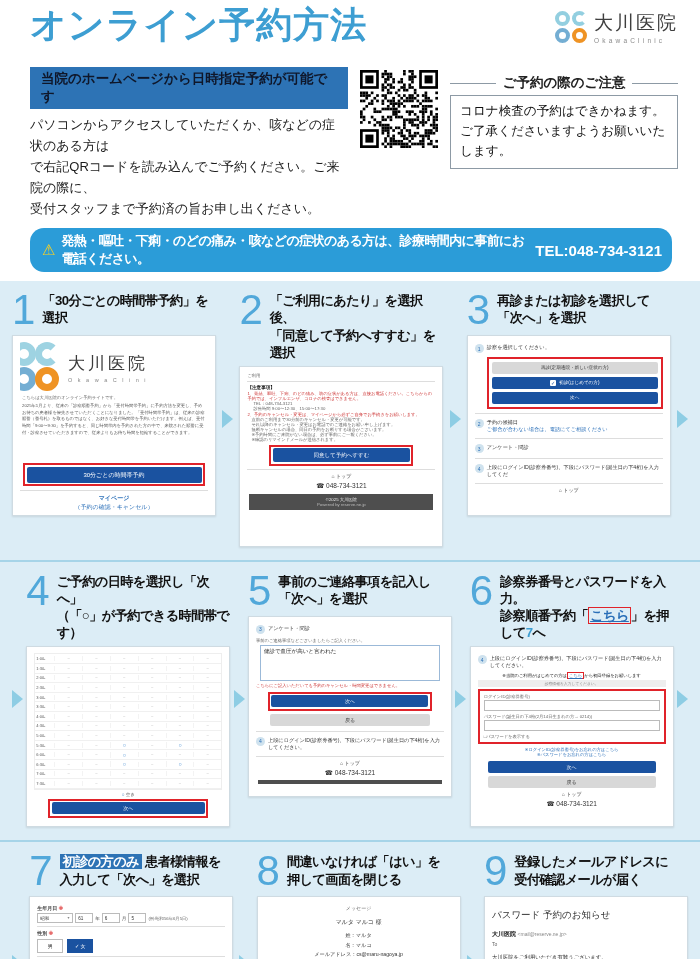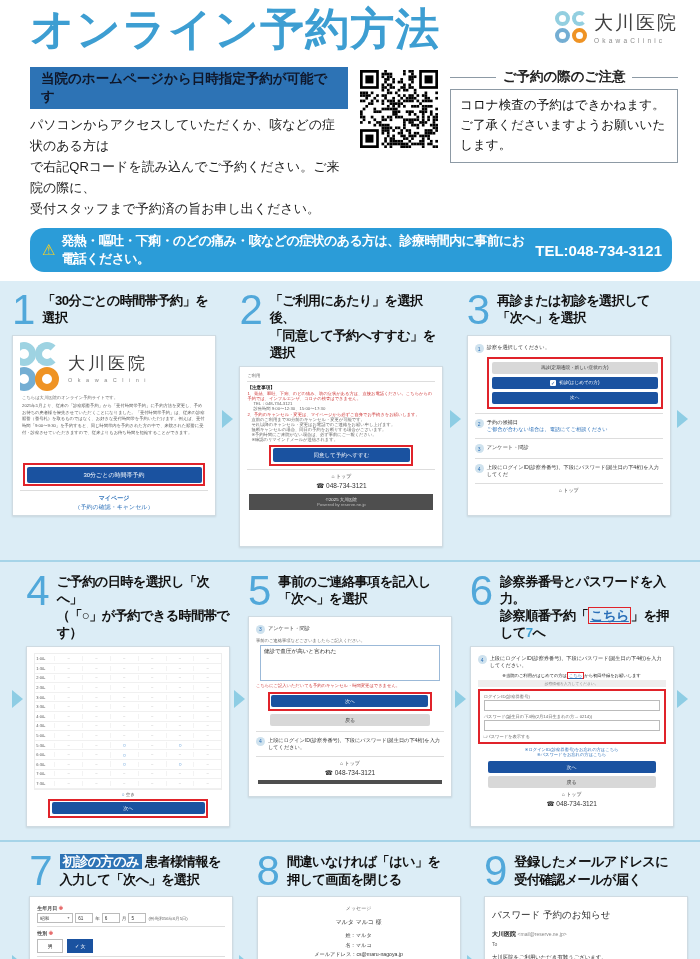--- a/index.html
+++ b/index.html
@@ -1,36 +1,36 @@
 <!DOCTYPE html>
 <html><head>
 <meta charset="utf-8">
 <style>
   html,body{margin:0;padding:0;}
   body{width:700px;height:959px;overflow:hidden;background:#fff;
        font-family:"Liberation Sans","DejaVu Sans",sans-serif;color:#111;}
   
   .header{position:relative;padding:4px 24px 0 30px;height:58px;}
-  .title{font-size:44px;font-weight:900;color:#3d9ed2;letter-spacing:1px;line-height:1.15;}
+  .title{font-size:36px;font-weight:900;color:#3d9ed2;letter-spacing:1px;line-height:1.15;}
   .logo{position:absolute;right:22px;top:10px;display:flex;align-items:center;gap:7px;}
   .logo-marks{display:grid;grid-template-columns:15px 15px;grid-template-rows:15px 15px;gap:2px;}
   .ring{width:15px;height:15px;border-radius:50%;box-sizing:border-box;}
   .r1{border:4.5px solid #93cfe0;}
   .r2{border:4.5px solid #93cfe0;border-right-color:transparent;}
   .r3{border:4.5px solid #74aed3;}
   .r4{border:4.5px solid #ef9324;}
   .logo-jp{font-size:19px;color:#3f3f3f;letter-spacing:2px;}
   .logo-en{font-size:6.5px;color:#8a8a8a;letter-spacing:3.2px;margin-top:1px;}
   
   .intro{display:flex;padding:5px 22px 0 30px;gap:12px;align-items:flex-start;}
   .intro-left{width:318px;flex:none;}
   .intro-bar{background:#2d73b5;color:#0f172a;font-weight:bold;font-size:13.5px;padding:3px 11px;display:inline-block;}
   .intro-body{font-size:13px;color:#1c1c1c;line-height:1.62;margin-top:5px;}
   .qr{width:78px;height:78px;flex:none;margin-top:3px;}
-  .notice{flex:1;margin-top:1px;}
+  .notice{flex:1;margin-top:7px;}
   .notice-title{display:flex;align-items:center;gap:7px;font-size:13.5px;font-weight:bold;color:#222;}
   .nline{flex:1;height:1px;background:#8d9aa5;}
   .notice-box{border:1px solid #8d9aa5;padding:6px 9px;font-size:12.6px;line-height:1.58;margin-top:3px;color:#111;}
   
   .warn{margin:9px 28px 0 30px;background:#2b9cd8;border-radius:14px;color:#fff;display:flex;align-items:center;gap:6px;padding:4px 10px 4px 12px;}
   .warn-icon{color:#ffd21e;font-size:15px;flex:none;}
   .warn-text{font-size:13px;font-weight:bold;letter-spacing:-0.6px;}
   .warn-tel{font-size:15px;font-weight:900;white-space:nowrap;}
   
   .steps{background:#dcedf6;margin-top:9px;}

